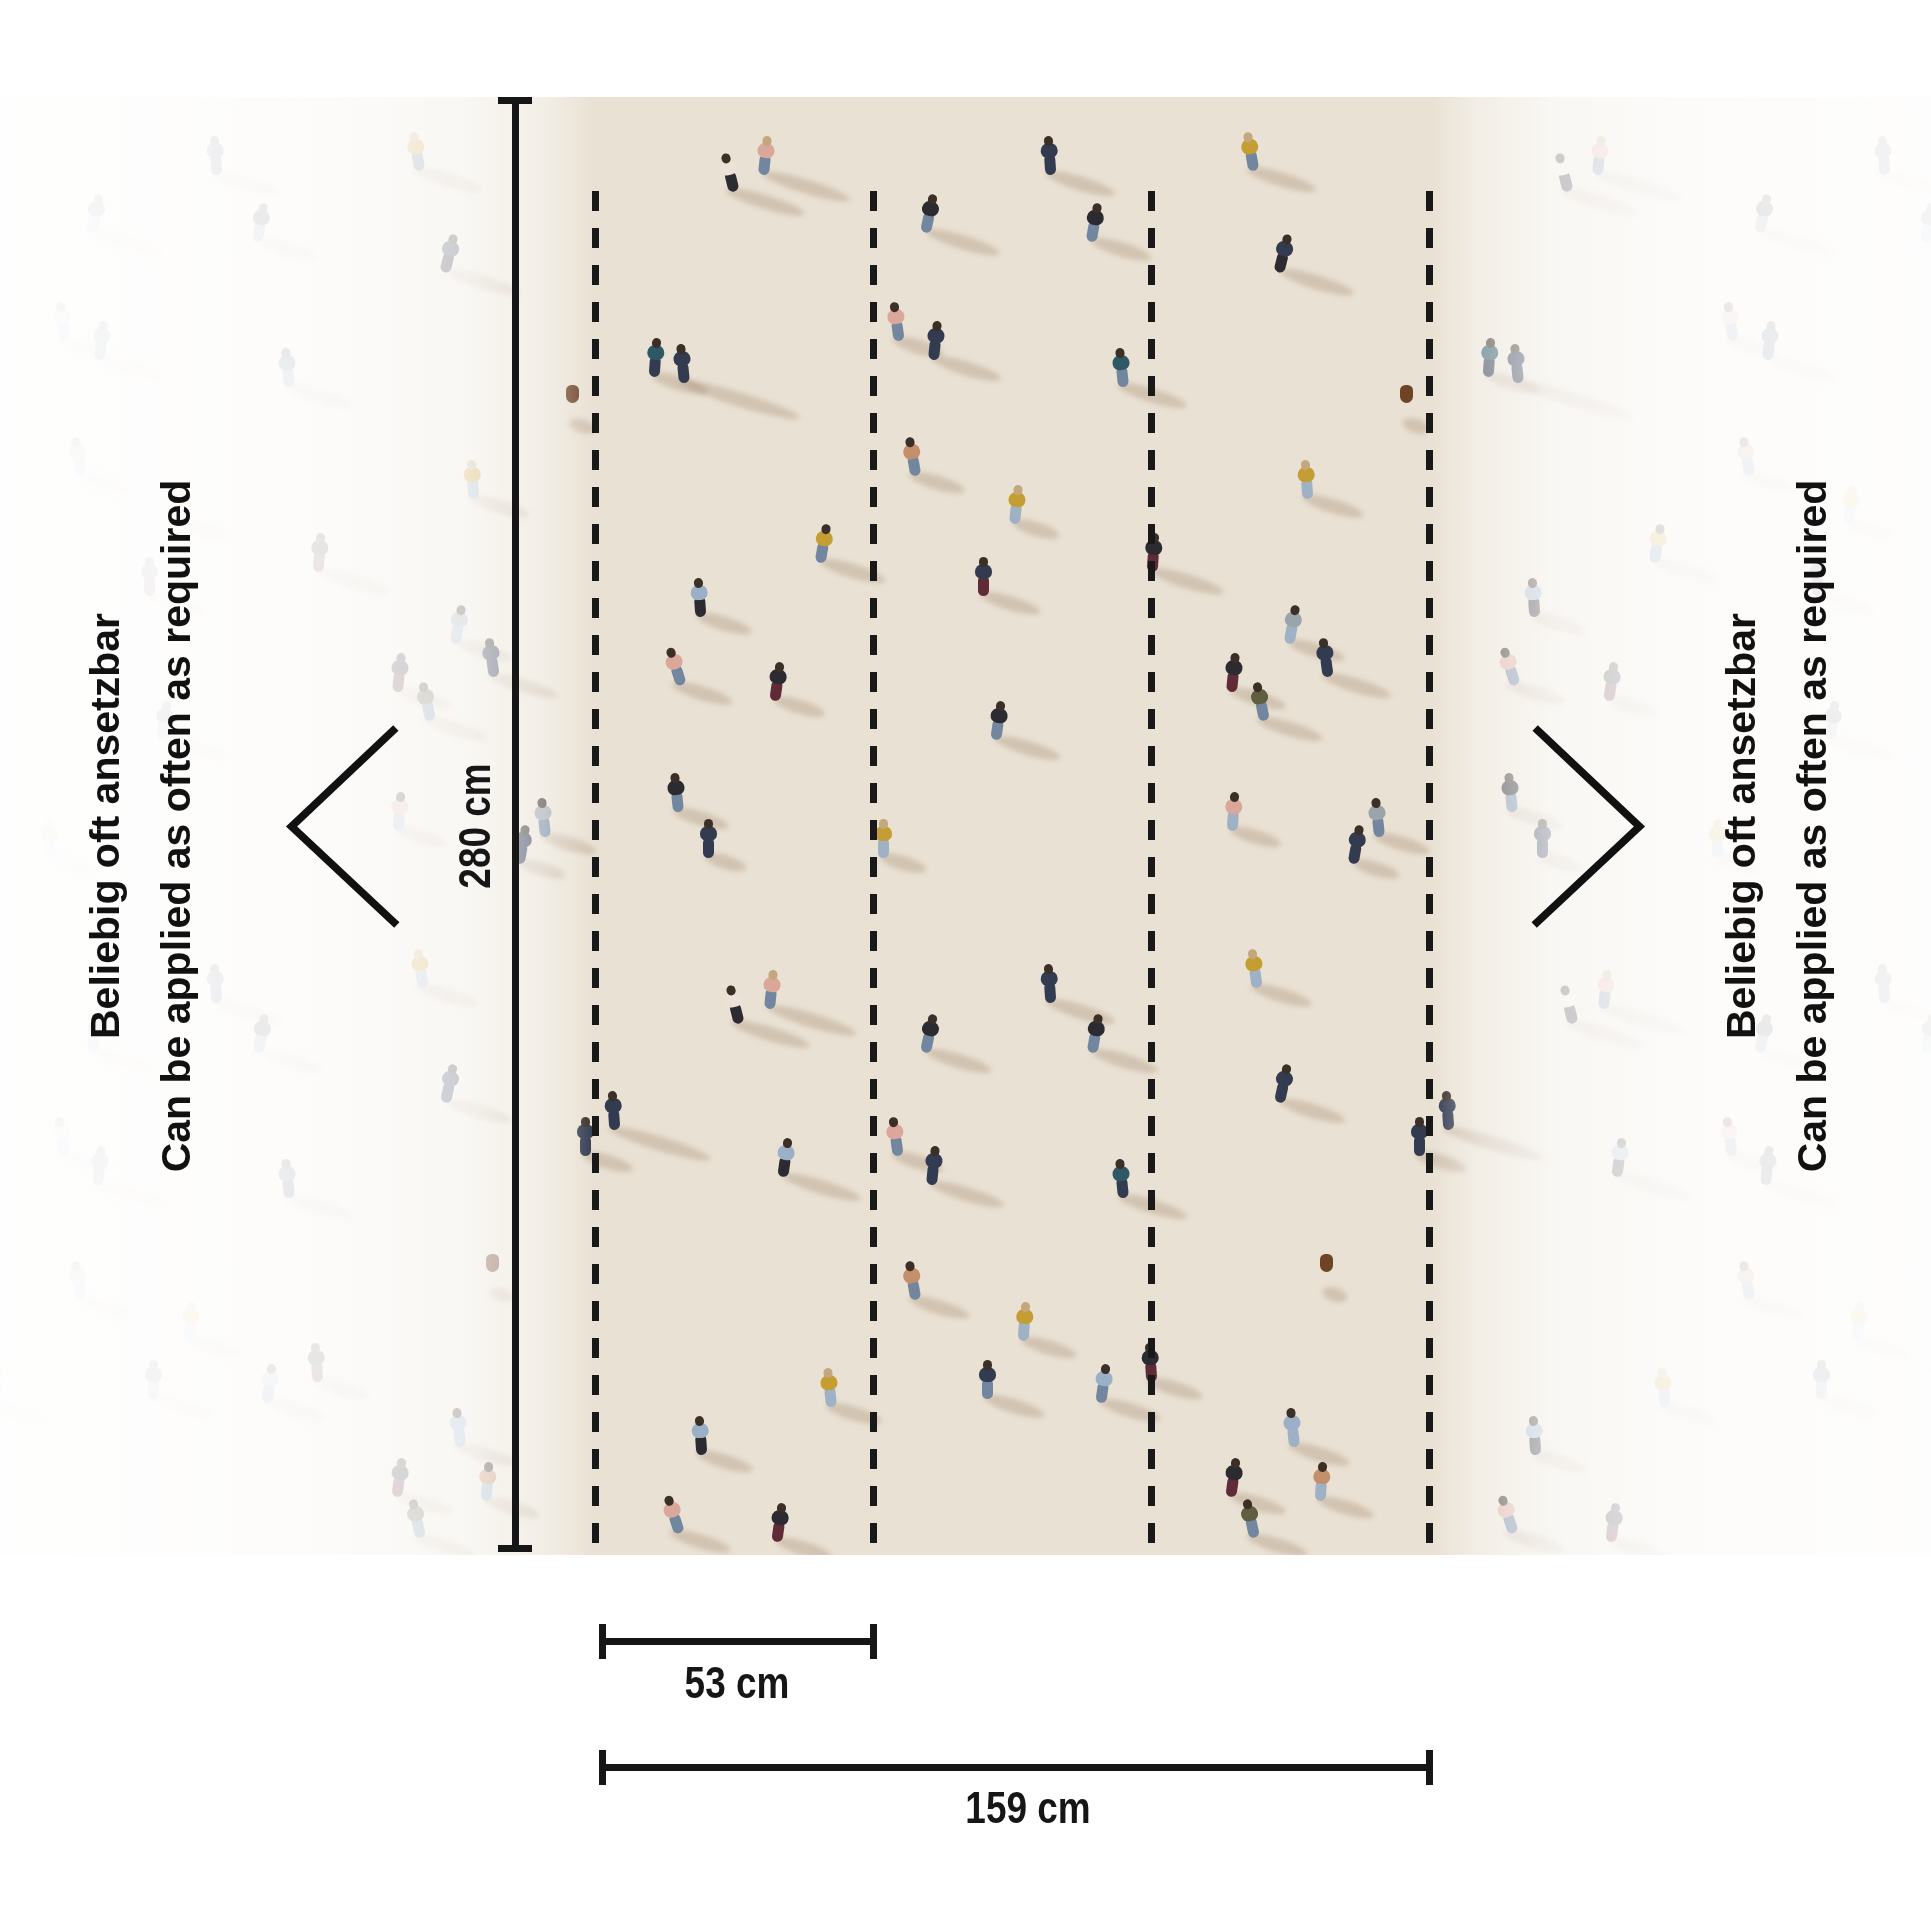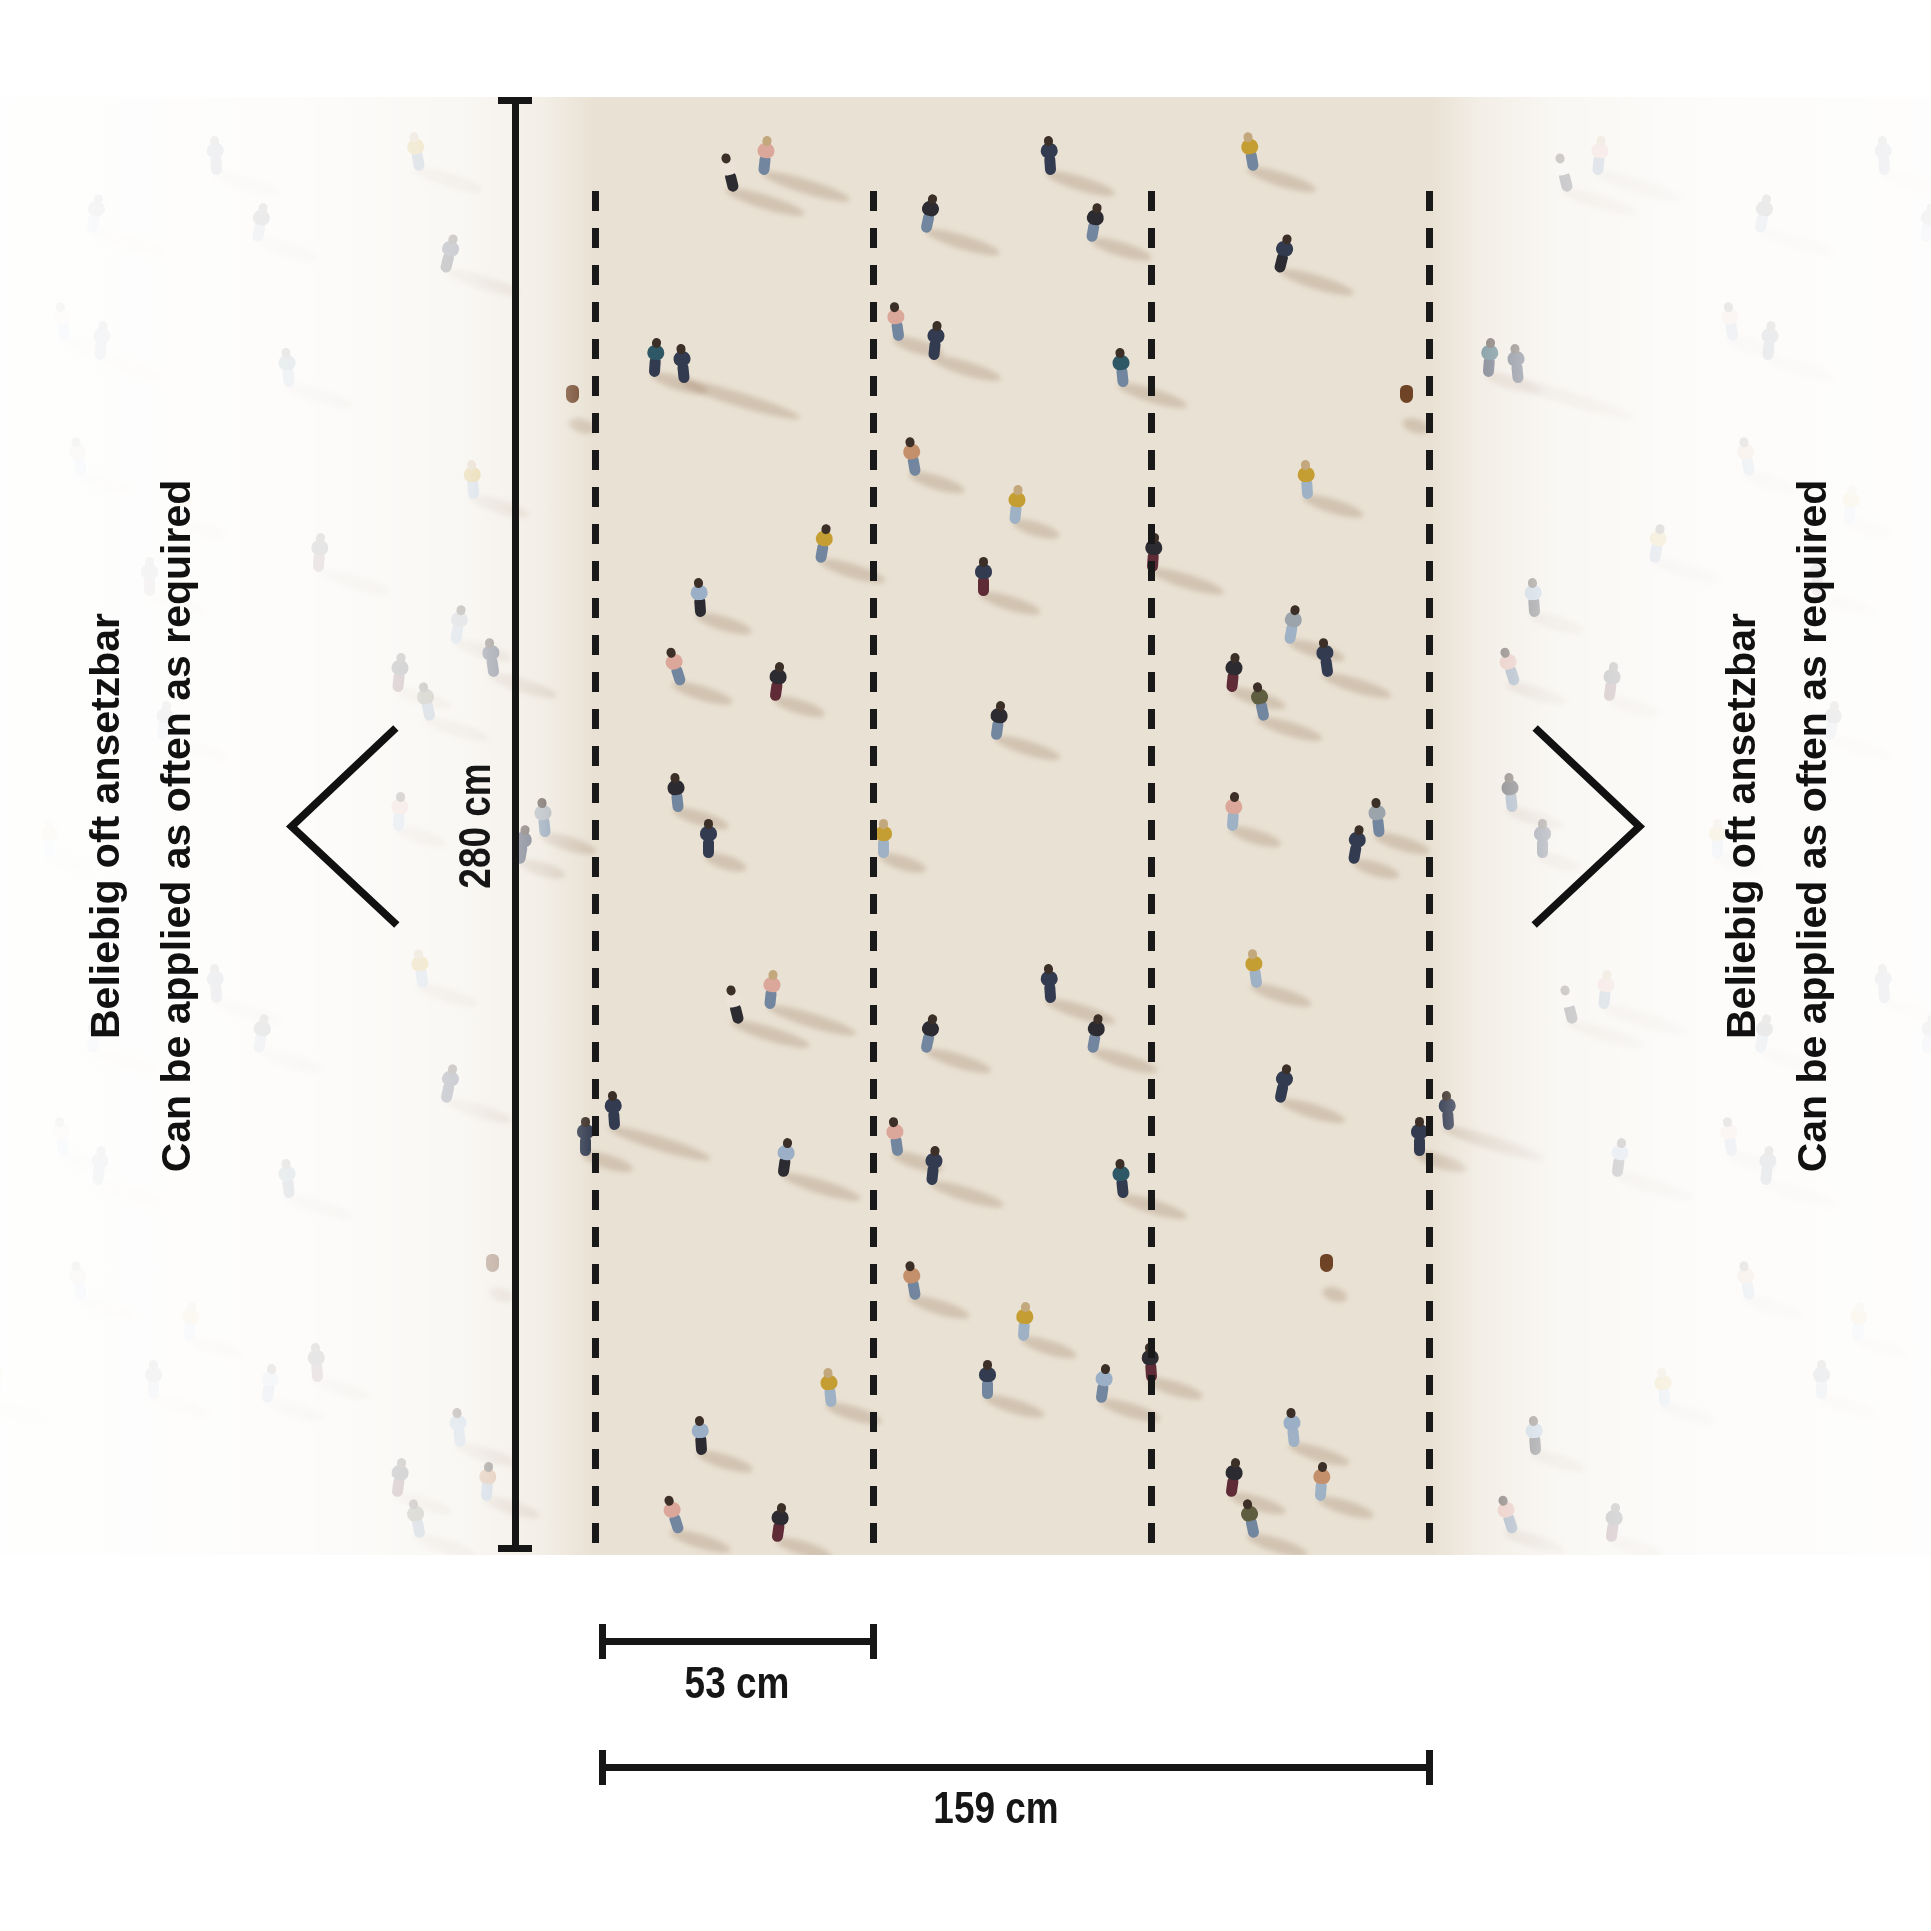--- a/index.html
+++ b/index.html
@@ -1193,21 +1193,21 @@
   <div class="hbar" style="left:599px;top:1638px;width:278px"></div>
   <div class="hcap" style="left:599px;top:1624px"></div>
   <div class="hcap" style="left:870px;top:1624px"></div>
   <div class="dim-label" style="left:737px;top:1683px">
     <span class="condensed">53 cm</span>
   </div>
 
   <div class="hbar" style="left:599px;top:1764px;width:834px"></div>
   <div class="hcap" style="left:599px;top:1750px"></div>
   <div class="hcap" style="left:1426px;top:1750px"></div>
-  <div class="dim-label" style="left:996px;top:1808px">
+  <div class="dim-label" style="left:1028px;top:1808px">
     <span class="condensed">159 cm</span>
   </div>
 
   <svg class="chevrons" viewBox="0 0 2000 2000" width="1931" height="1931">
     <polyline points="410,754 302,856 411,958" fill="none" stroke="#111111" stroke-width="8"></polyline>
     <polyline points="1590,754 1698,856 1589,958" fill="none" stroke="#111111" stroke-width="8"></polyline>
   </svg>
 
   <div class="caption" style="left:141px;top:826px">
     <div>Beliebig oft ansetzbar</div>

